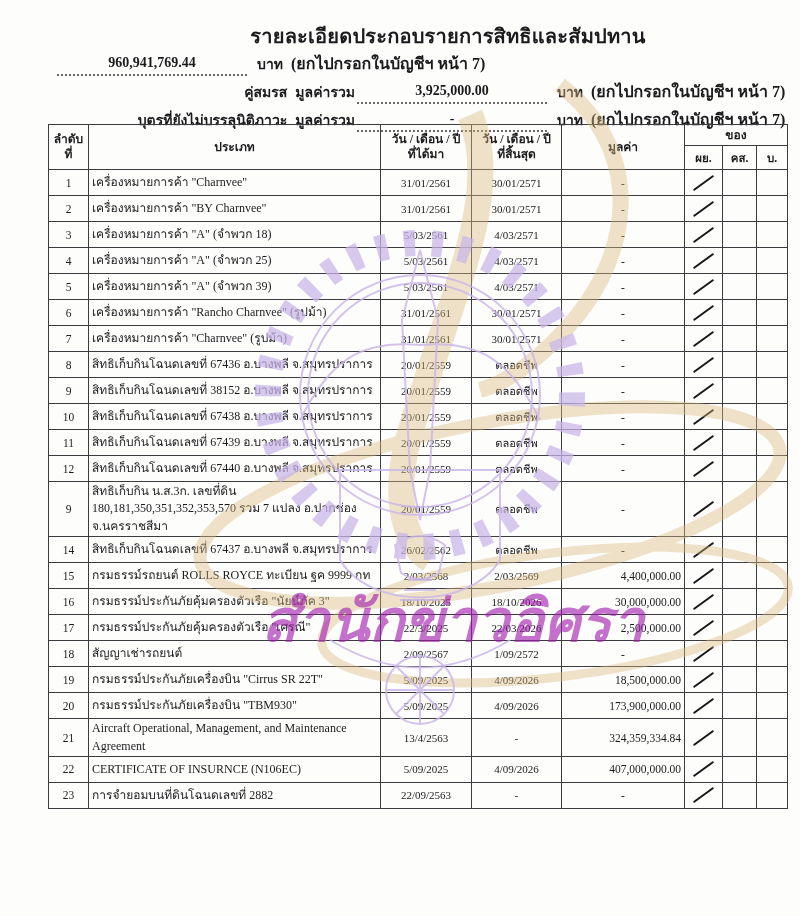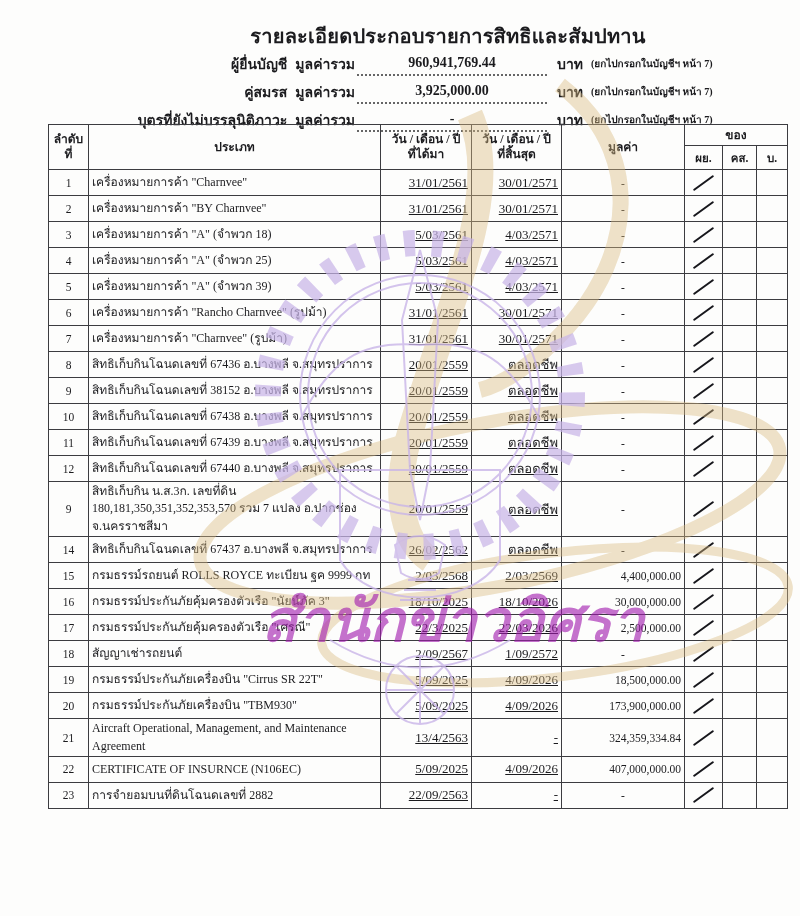--- a/index.html
+++ b/index.html
@@ -18,37 +18,37 @@
   }
   .summary{position:absolute;top:48px;left:55px;width:690px;font-size:14px;font-weight:600;}
   .summary-line{display:flex;align-items:flex-end;height:28px;line-height:22px;}
   .summary-label{flex:0 0 300px;text-align:right;white-space:nowrap;}
   .summary-label .fld{margin-left:8px;}
   .summary-value{
     flex:0 0 190px;text-align:center;border-bottom:2px dotted #666;
     margin:0 2px;font-weight:600;
   }
   .summary-unit{flex:0 0 42px;text-align:center;}
-  .summary-note{flex:1;font-size:10px;font-weight:600;white-space:nowrap;padding-bottom:1px;}
+  .summary-note{flex:1;font-size:16px;font-weight:600;white-space:nowrap;padding-bottom:1px;}
 
   
   table.rights{
     position:absolute;top:124px;left:48px;border-collapse:collapse;
     table-layout:fixed;width:739px;font-size:12px;
     background:transparent;
   }
   table.rights th,table.rights td{
     border:1px solid #3c3c40;padding:1px 3px;vertical-align:middle;
     overflow:hidden;
   }
   table.rights thead th{font-weight:600;text-align:center;font-size:12px;line-height:1.25;}
   table.rights thead tr.sub th{height:20px;font-size:11.5px;}
   td.c-no{text-align:center;font-size:11.5px;}
   td.c-type{text-align:left;padding-left:8px;line-height:1.45;}
-  td.c-date{text-align:right;font-size:13px;text-decoration:underline;}
+  td.c-date{text-align:center;font-size:11px;}
   td.c-value{padding-right:10px;font-size:11.5px;}
   td.c-value.num{text-align:right;}
   td.c-value.dash{text-align:center;padding-right:3px;}
   td.c-mark{padding:0;}
   tbody tr{height:26px;}
   .slash{
     display:block;width:25px;height:2px;background:#17171c;
     transform:rotate(-36deg);margin:0 auto;border-radius:1px;
   }
 
@@ -74,21 +74,20 @@
 </style>
 </head>
 <body>
 
 <div class="page">
 
   <div class="doc-title">รายละเอียดประกอบรายการสิทธิและสัมปทาน</div>
 
   <div class="summary">
     <div class="summary-line">
-      <span class="summary-label"><span>ผู้ยื่นบัญชี</span><span class="fld">มูลค่ารวม</span></span>
       <span class="summary-value">960,941,769.44</span>
       <span class="summary-unit">บาท</span>
       <span class="summary-note">(ยกไปกรอกในบัญชีฯ หน้า 7)</span>
     </div>
     <div class="summary-line">
       <span class="summary-label"><span>คู่สมรส</span><span class="fld">มูลค่ารวม</span></span>
       <span class="summary-value">3,925,000.00</span>
       <span class="summary-unit">บาท</span>
       <span class="summary-note">(ยกไปกรอกในบัญชีฯ หน้า 7)</span>
     </div>

